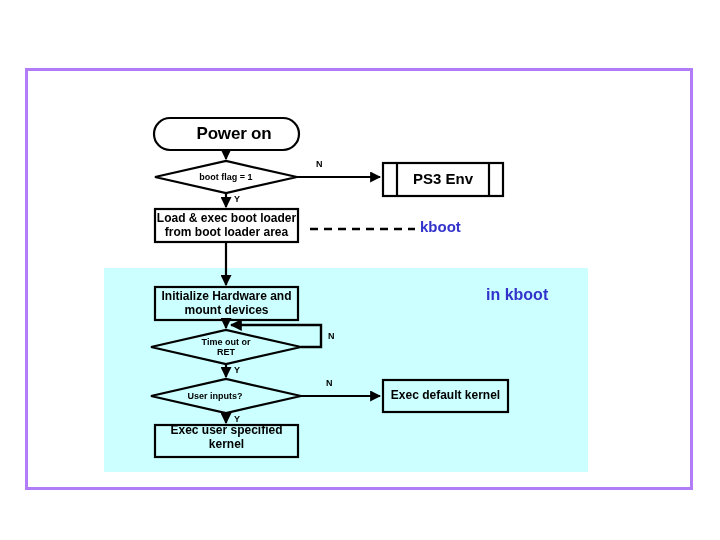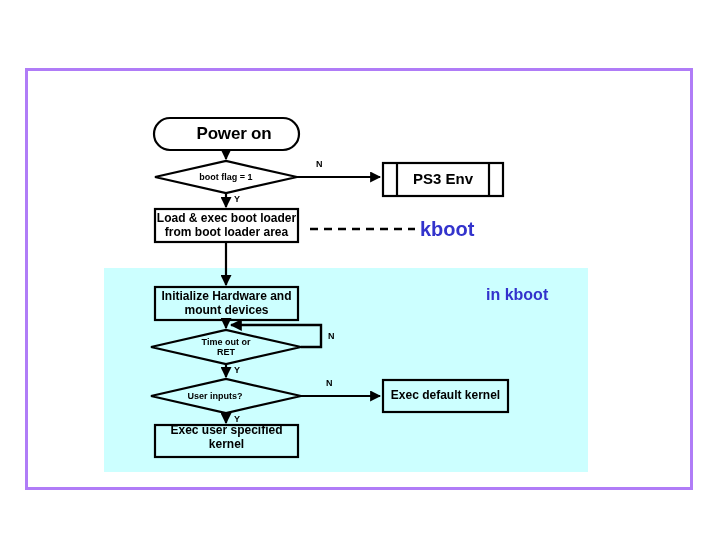--- a/index.html
+++ b/index.html
@@ -64,21 +64,21 @@
     position: absolute;
     font-size: 9px;
     font-weight: bold;
     color: #000000;
   }
   .annot {
     position: absolute;
     font-weight: bold;
     color: #3333cc;
   }
-  #annot-kboot { font-size: 20px; left: 420px; top: 218px; }
+  #annot-kboot { font-size: 15px; left: 420px; top: 218px; }
   #annot-in-kboot { font-size: 16px; left: 486px; top: 286px; }
 </style>
 </head>
 <body>
 
 <div id="slide">
 
   <div id="outer-frame"></div>
 
   <div id="kboot-region"></div>

